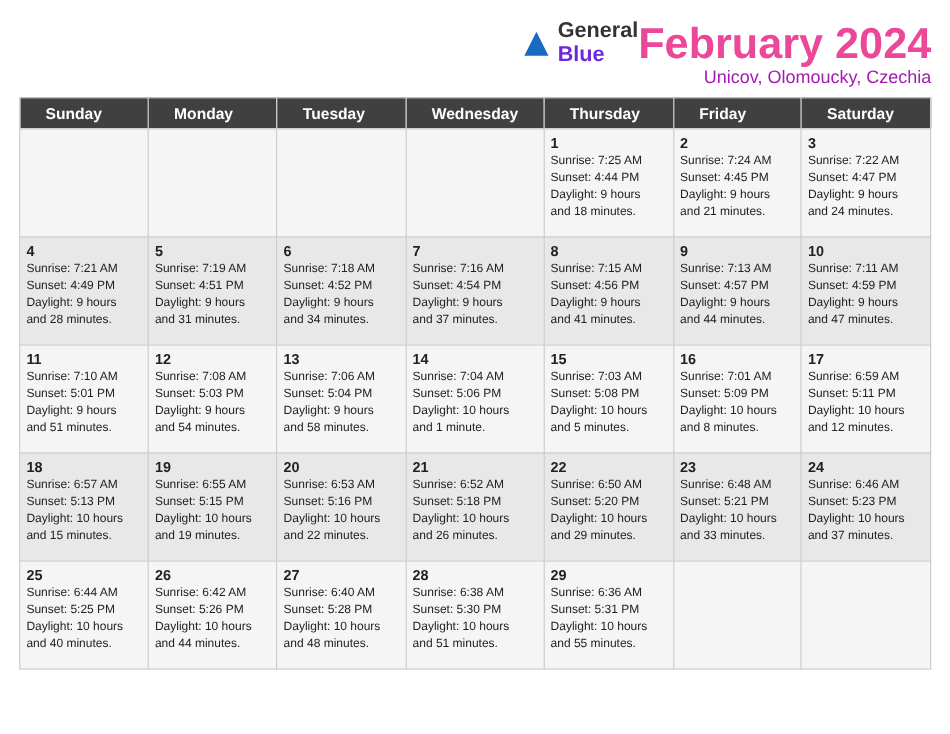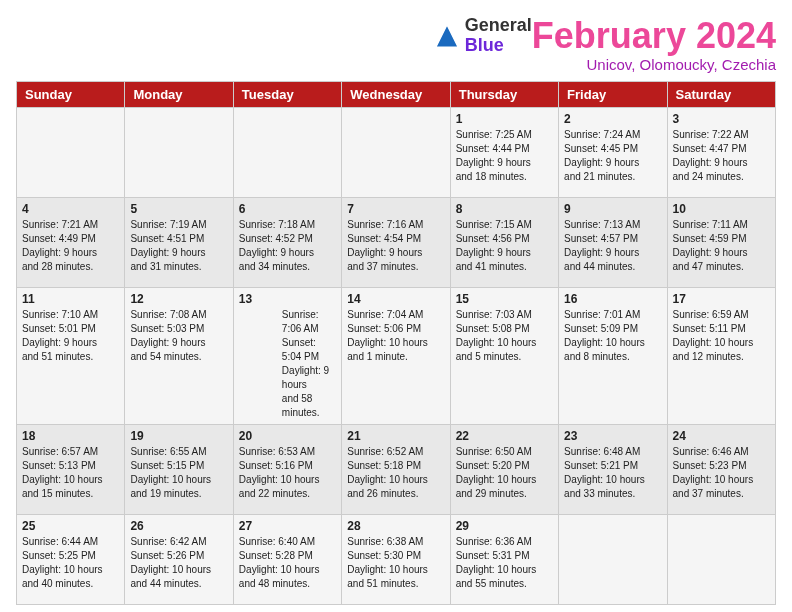--- a/index.html
+++ b/index.html
@@ -43,26 +43,26 @@
     }
     .subtitle {
       font-size: 15px;
       color: #a21caf;
     }
     table {
       width: 100%;
       border-collapse: collapse;
     }
     thead tr th {
-      background-color: #b91c1c;
+      background-color: #404040;
       color: #fff;
       font-size: 13px;
       font-weight: bold;
       text-align: left;
-      padding: 5px 8px;
+      padding: 5px 21px;
       border: 1px solid #ccc;
     }
     tbody tr td {
       vertical-align: top;
       border: 1px solid #ccc;
       padding: 4px 5px;
       font-size: 10.5px;
       color: #222;
       width: calc(100% / 7);
       min-height: 80px;
@@ -210,21 +210,21 @@
         </td>
         <td>
           <span class="day-num">12</span>
           <div class="day-info" style="white-space: pre-line;">Sunrise: 7:08 AM
 Sunset: 5:03 PM
 Daylight: 9 hours
 and 54 minutes.</div>
         </td>
         <td>
           <span class="day-num">13</span>
-          <div class="day-info" style="white-space: pre-line; margin-left: 43px;">Sunrise: 7:06 AM
+          <div class="day-info" style="white-space: pre-line;">Sunrise: 7:06 AM
 Sunset: 5:04 PM
 Daylight: 9 hours
 and 58 minutes.</div>
         </td>
         <td>
           <span class="day-num">14</span>
           <div class="day-info" style="white-space: pre-line;">Sunrise: 7:04 AM
 Sunset: 5:06 PM
 Daylight: 10 hours
 and 1 minute.</div>

